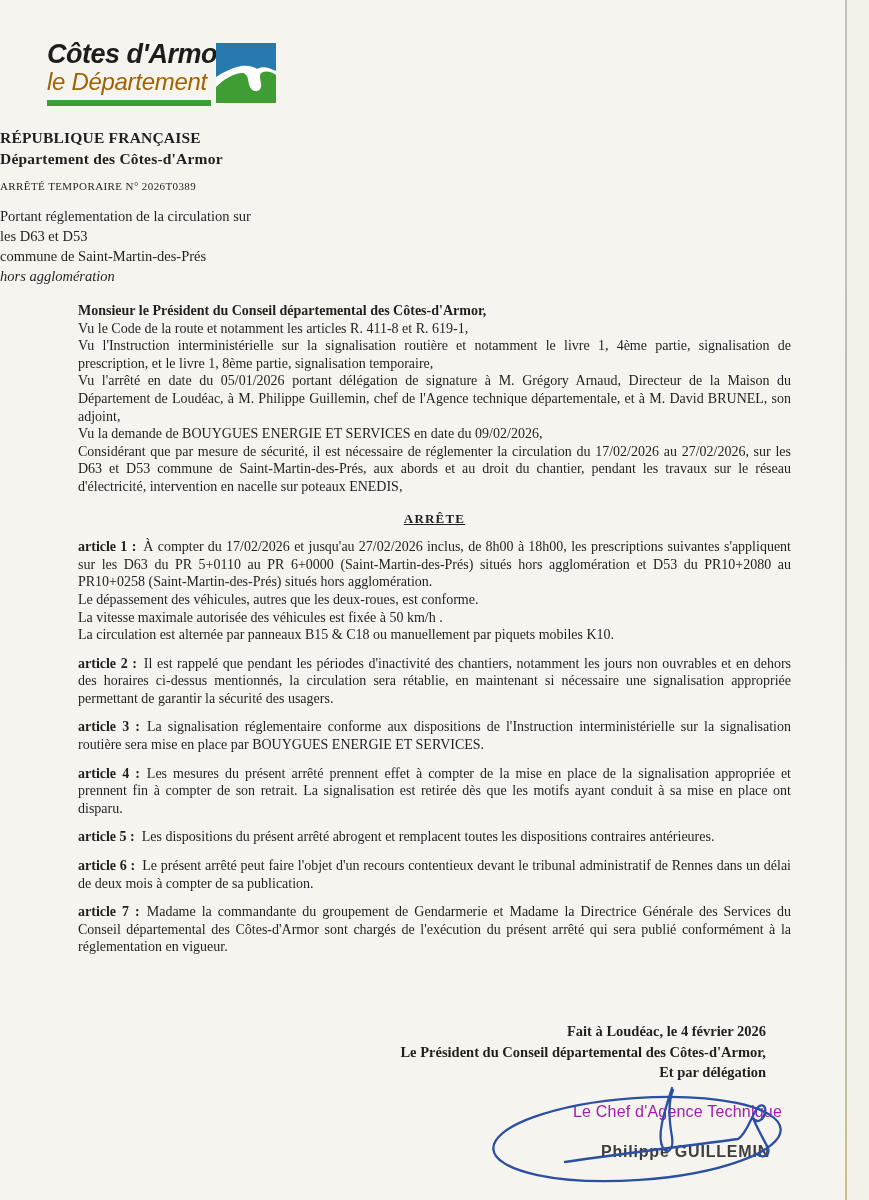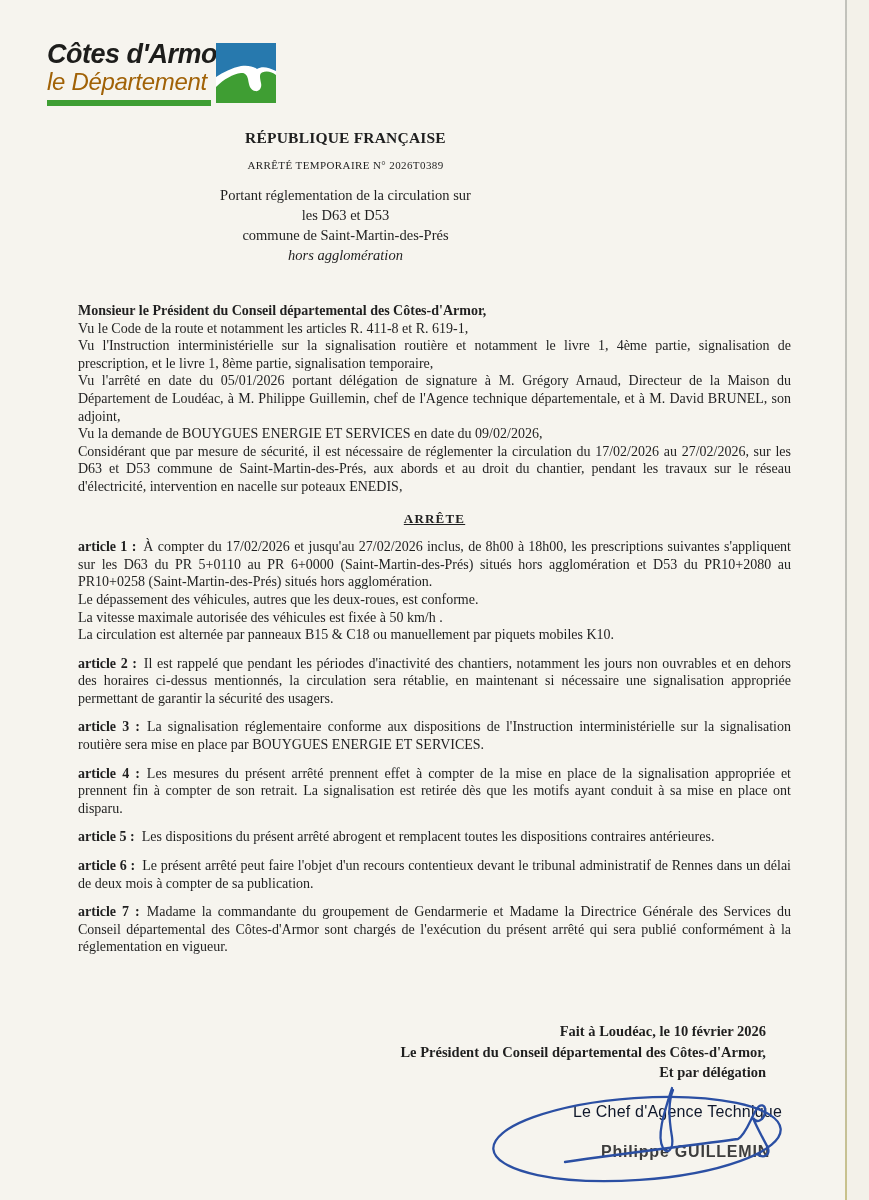--- a/index.html
+++ b/index.html
@@ -23,21 +23,21 @@
     font-size:27px; letter-spacing:-0.5px; color:#1d1d1b; line-height:29px;
   }
   .logo-subtitle {
     font-family:"Liberation Sans",sans-serif; font-style:italic; font-weight:normal;
     font-size:24px; letter-spacing:-0.3px; color:#a16207; line-height:26px;
   }
   .logo-bar { position:absolute; left:0; top:60px; width:164px; height:6px; background:#3f9e33; }
   .logo-mark { position:absolute; left:169px; top:3px; width:60px; height:60px; }
 
   
-  .header { position:absolute; left:0; top:127px; width:679px; text-align:center;padding-left:12px; }
+  .header { position:absolute; left:0; top:127px; width:679px; text-align:left; }
   .h-bold { font-weight:bold; font-size:15.5px; line-height:21px; letter-spacing:0.2px; }
   .h-arrete { font-size:11px; margin-top:11px; letter-spacing:0.4px; }
   .h-subject { margin-top:14px; font-size:14.5px; line-height:20px; }
   .h-sub-bold { font-weight:normal; }
   .h-sub-italic { font-style:italic; }
 
   
   .doc-body { position:absolute; left:78px; top:302px; width:713px; font-size:14px; line-height:17.6px; }
   .clause { text-align:justify; }
   .salutation { font-weight:bold; }
@@ -51,21 +51,21 @@
 
   
   .closing {
     position:absolute; left:0; top:1021px; width:766px; text-align:right;
     font-weight:bold; font-size:14.5px; line-height:20.5px;
   }
 
   
   .stamp-title {
     position:absolute; left:573px; top:1103px;
-    font-family:"Liberation Sans",sans-serif; font-size:16px; color:#0f172a; letter-spacing:0.2px;
+    font-family:"Liberation Sans",sans-serif; font-size:16px; color:#a21caf; letter-spacing:0.2px;
   }
   .stamp-name {
     position:absolute; left:601px; top:1143px;
     font-family:"Liberation Sans",sans-serif; font-size:16px; font-weight:bold;
     color:#3d3d3d; letter-spacing:0.8px;
   }
   .signature { position:absolute; left:480px; top:1082px; width:310px; height:112px; }
 </style>
 </head>
 <body>
@@ -80,20 +80,21 @@
       <svg viewBox="0 0 60 60" width="60" height="60" aria-hidden="true">
         <rect width="60" height="60" fill="#ffffff"></rect>
         <path fill="#2779ae" d="M0,0 H60 V28 C52,24 46,23 41,26 C37,23 31,22 25,23 C16,25 7,29 0,34 Z"></path>
         <path fill="#3f9e33" d="M0,44 C8,36 17,31 25,30 C29,29.5 31,32 32,36 C33,42 34,47 39,48 C44,49 46,44 45,40 C44,35 43,31 46,29.5 C51,27.5 56,29 60,32 V60 H0 Z"></path>
       </svg>
     </div>
   </div>
 
   <div class="header">
     <div class="h-bold">RÉPUBLIQUE FRANÇAISE</div>
+    <div class="h-bold">Département des Côtes-d'Armor</div>
     <div class="h-arrete">ARRÊTÉ TEMPORAIRE N° 2026T0389</div>
     <div class="h-subject">
       <div>Portant réglementation de la circulation sur</div>
       <div class="h-sub-bold">les D63 et D53</div>
       <div class="h-sub-bold">commune de Saint-Martin-des-Prés</div>
       <div class="h-sub-italic">hors agglomération</div>
     </div>
   </div>
 
   <div class="doc-body">
@@ -118,21 +119,21 @@
     <p class="article"><span class="art-label">article 4 :</span><span>Les mesures du présent arrêté prennent effet à compter de la mise en place de la signalisation appropriée et prennent fin à compter de son retrait. La signalisation est retirée dès que les motifs ayant conduit à sa mise en place ont disparu.</span></p>
 
     <p class="article"><span class="art-label">article 5 :</span><span>Les dispositions du présent arrêté abrogent et remplacent toutes les dispositions contraires antérieures.</span></p>
 
     <p class="article"><span class="art-label">article 6 :</span><span>Le présent arrêté peut faire l'objet d'un recours contentieux devant le tribunal administratif de Rennes dans un délai de deux mois à compter de sa publication.</span></p>
 
     <p class="article"><span class="art-label">article 7 :</span><span>Madame la commandante du groupement de Gendarmerie et Madame la Directrice Générale des Services du Conseil départemental des Côtes-d'Armor sont chargés de l'exécution du présent arrêté qui sera publié conformément à la réglementation en vigueur.</span></p>
   </div>
 
   <div class="closing">
-    <div>Fait à Loudéac, le 10 février 2026</div>
+    <div>Fait à Loudéac, le 4 février 2026</div>
     <div>Le Président du Conseil départemental des Côtes-d'Armor,</div>
     <div>Et par délégation</div>
   </div>
 
   <div class="stamp-title">Le Chef d'Agence Technique</div>
   <div class="stamp-name">Philippe GUILLEMIN</div>
 
   <svg class="signature" viewBox="0 0 310 112" aria-hidden="true">
     <g fill="none" stroke="#2b4fa3" stroke-width="2.3" stroke-linecap="round">
       <ellipse cx="157" cy="57" rx="144" ry="41" transform="rotate(-4 157 57)"></ellipse>

